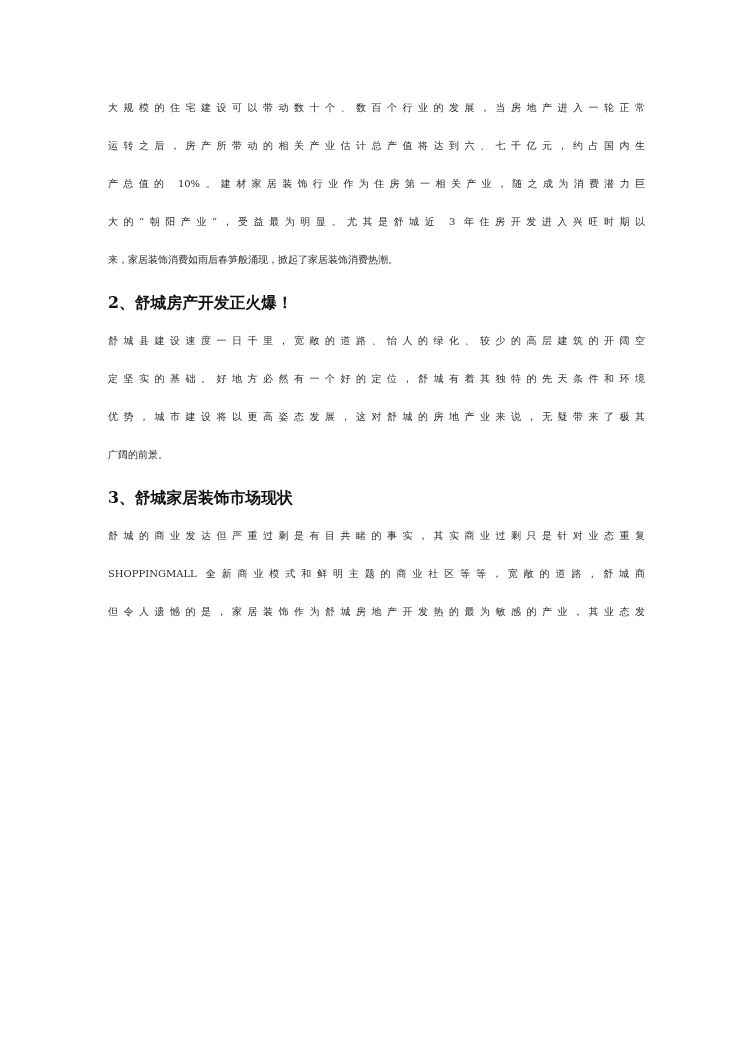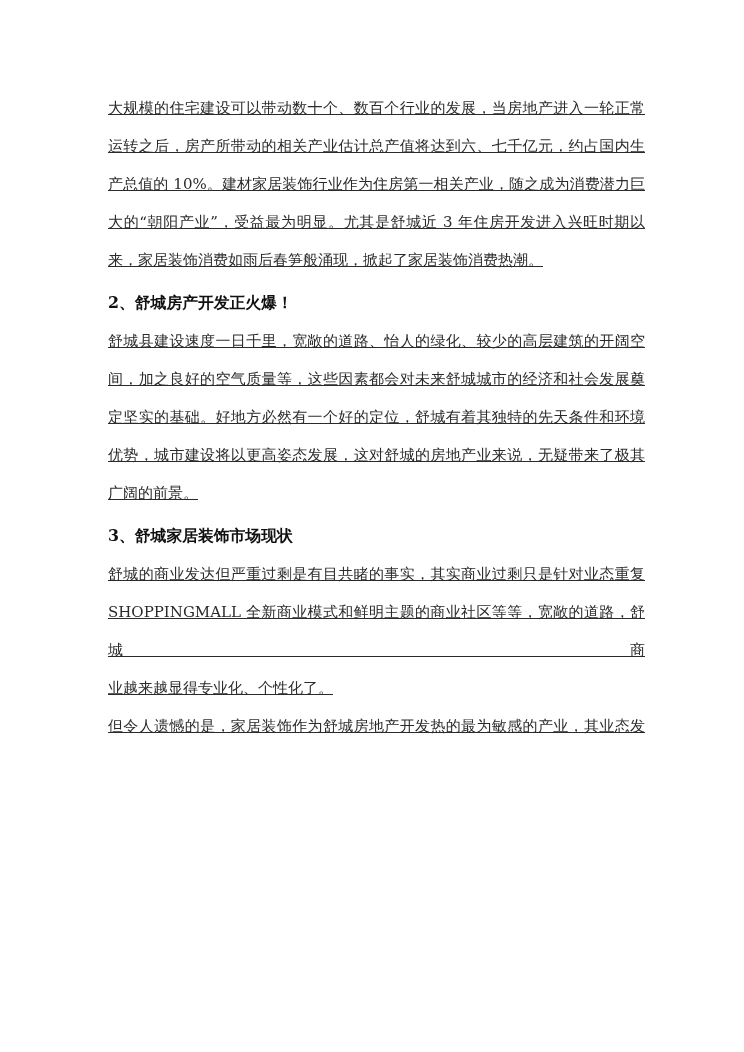--- a/index.html
+++ b/index.html
@@ -17,27 +17,26 @@
     font-family: "DejaVu Serif", serif;
     color: #2b2b2b;
   }
   .doc {
     position: absolute;
     top: 89px;
     left: 108px;
     width: 537px;
   }
   .line {
-    font-size: 15px;
+    font-size: 10px;
     line-height: 38px;
     text-align: justify;
     text-align-last: justify;
     white-space: normal;
     letter-spacing: 0;
-    text-decoration: underline;
   }
   .line.end {
     text-align-last: left;
   }
   .heading {
     font-size: 15.8px;
     line-height: 38px;
     font-weight: bold;
     color: #111111;
     margin: 5px 0 0 0;
@@ -59,32 +58,30 @@
       <div class="line">运转之后，房产所带动的相关产业估计总产值将达到六、七千亿元，约占国内生</div>
       <div class="line">产总值的 10%。建材家居装饰行业作为住房第一相关产业，随之成为消费潜力巨</div>
       <div class="line">大的“朝阳产业”，受益最为明显。尤其是舒城近 3 年住房开发进入兴旺时期以</div>
       <div class="line end">来，家居装饰消费如雨后春笋般涌现，掀起了家居装饰消费热潮。</div>
     </div>
 
     <div class="heading">2、舒城房产开发正火爆！</div>
 
     <div class="para">
       <div class="line">舒城县建设速度一日千里，宽敞的道路、怡人的绿化、较少的高层建筑的开阔空</div>
-      <div class="line">间，加之良好的空气质量等，这些因素都会对未来舒城城市的经济和社会发展奠</div>
       <div class="line">定坚实的基础。好地方必然有一个好的定位，舒城有着其独特的先天条件和环境</div>
       <div class="line">优势，城市建设将以更高姿态发展，这对舒城的房地产业来说，无疑带来了极其</div>
       <div class="line end">广阔的前景。</div>
     </div>
 
     <div class="heading">3、舒城家居装饰市场现状</div>
 
     <div class="para">
       <div class="line">舒城的商业发达但严重过剩是有目共睹的事实，其实商业过剩只是针对业态重复</div>
       <div class="line">SHOPPINGMALL 全新商业模式和鲜明主题的商业社区等等，宽敞的道路，舒城商</div>
-      <div class="line end">业越来越显得专业化、个性化了。</div>
     </div>
 
     <div class="para">
       <div class="line">但令人遗憾的是，家居装饰作为舒城房地产开发热的最为敏感的产业，其业态发</div>
 
     </div>
 
   </div>
 </div>
 

